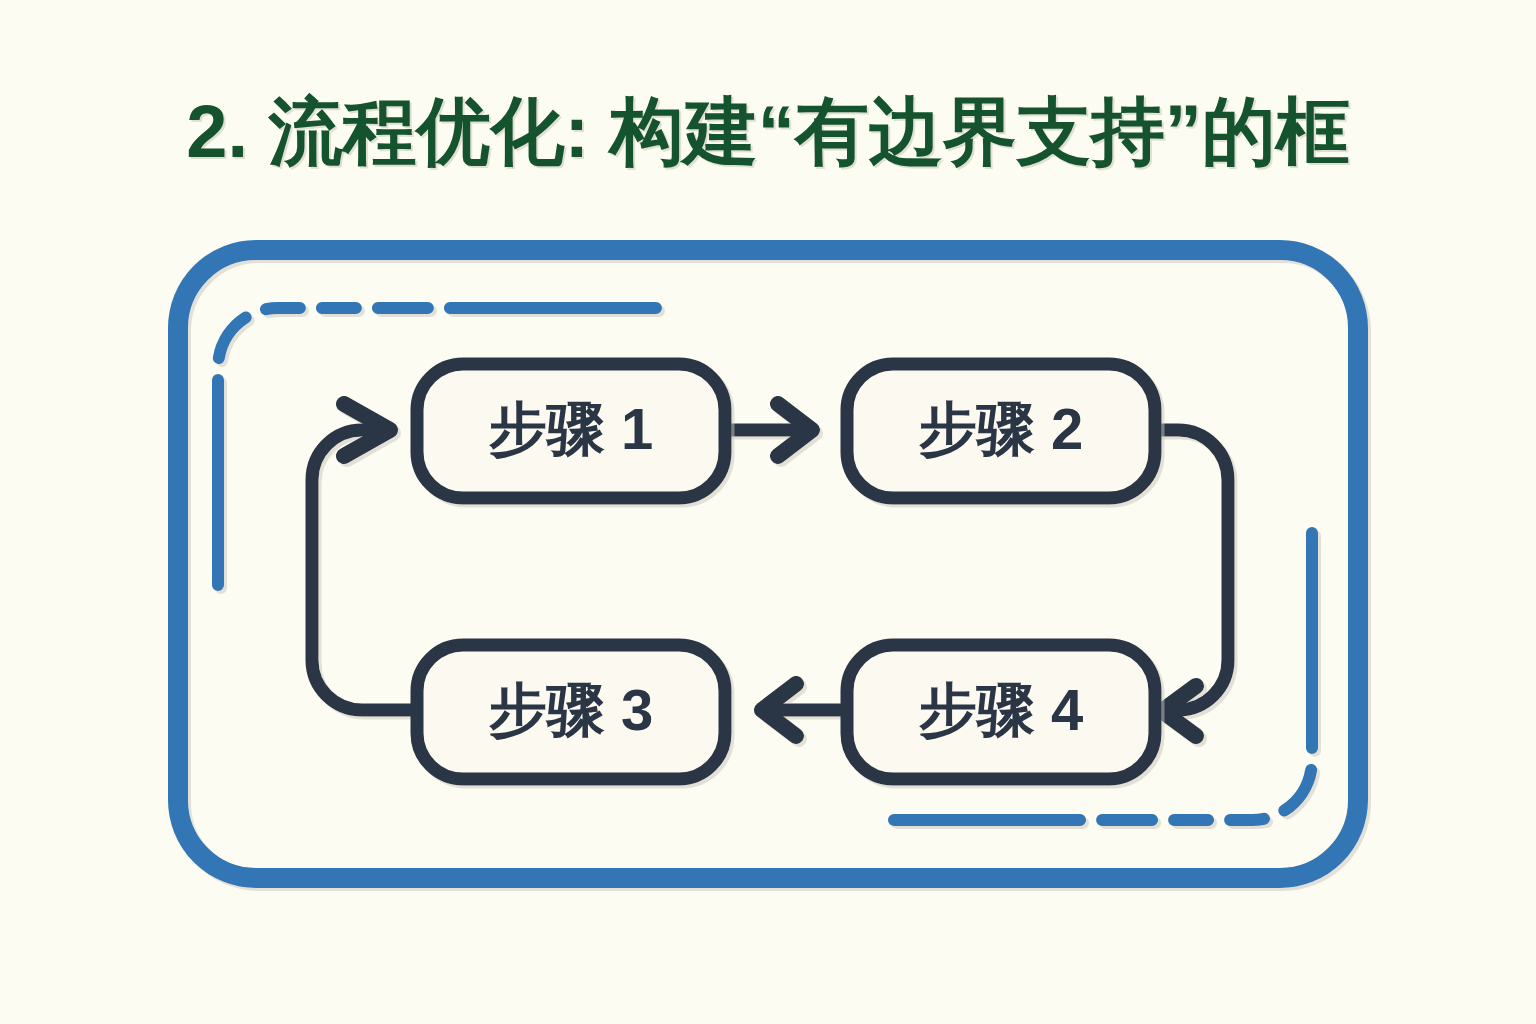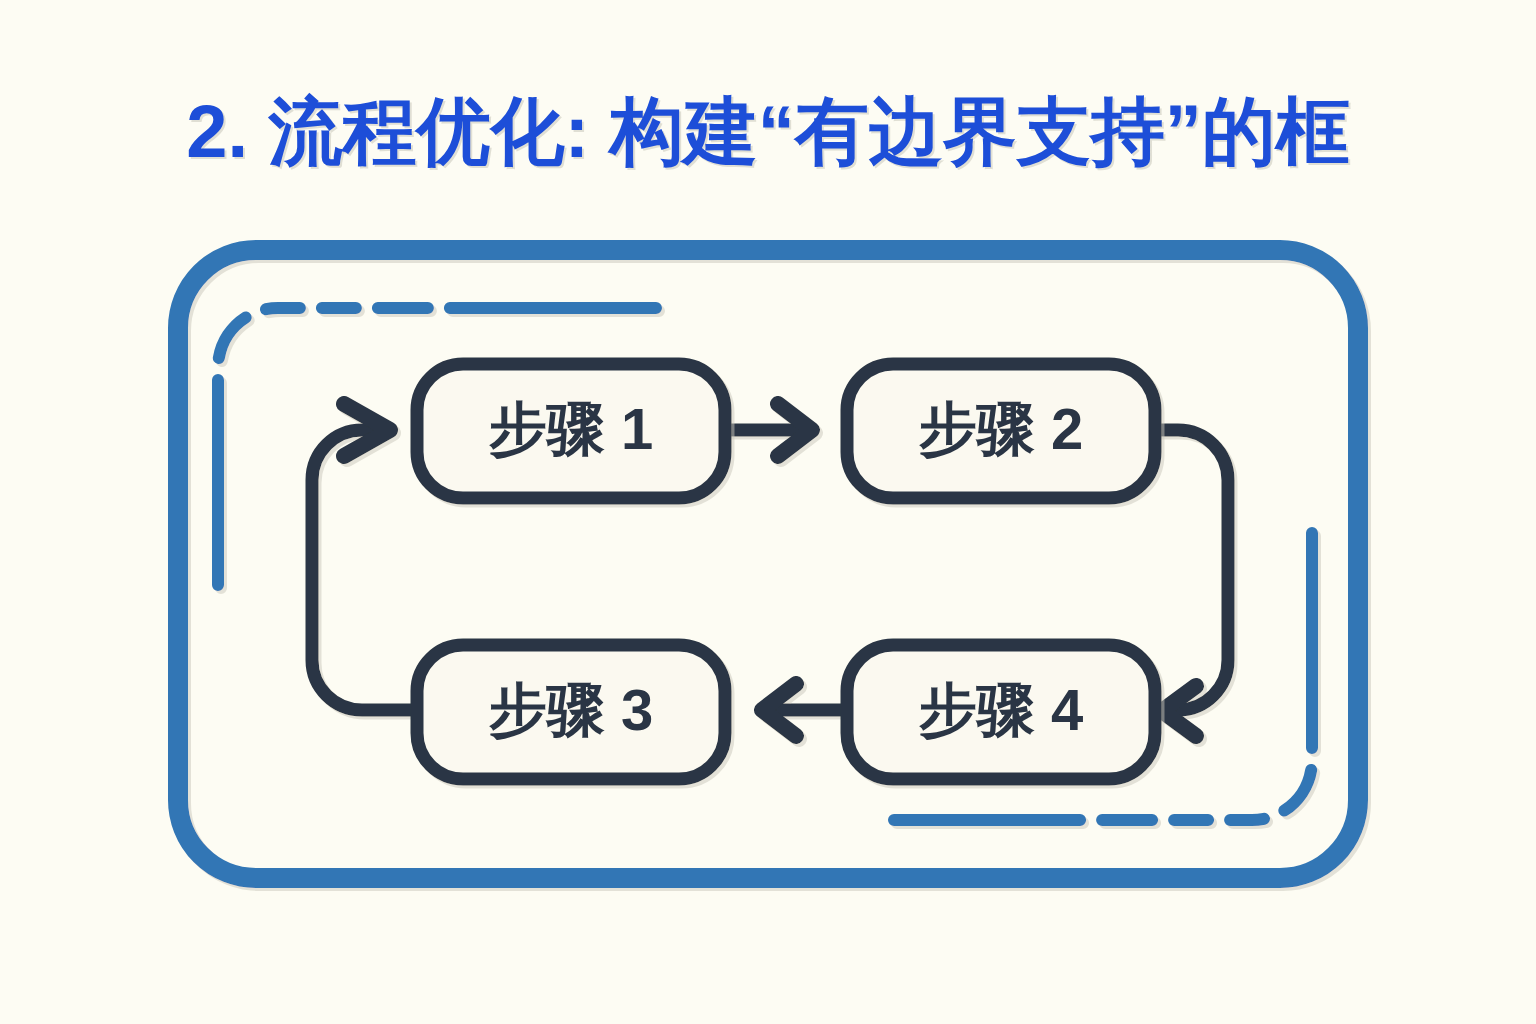--- a/index.html
+++ b/index.html
@@ -22,21 +22,21 @@
   
   #title {
     position: absolute;
     left: 0;
     top: 84px;
     width: 1536px;
     text-align: center;
     font-size: 74px;
     line-height: 96px;
     font-weight: 700;
-    color: #1d4ed8;
+    color: #14532d;
     letter-spacing: 0px;
     white-space: nowrap;
     text-shadow: 2px 2px 0 rgba(200,198,186,0.55);
   }
   
   #diagram {
     position: absolute;
     left: 0;
     top: 0;
     width: 1536px;

